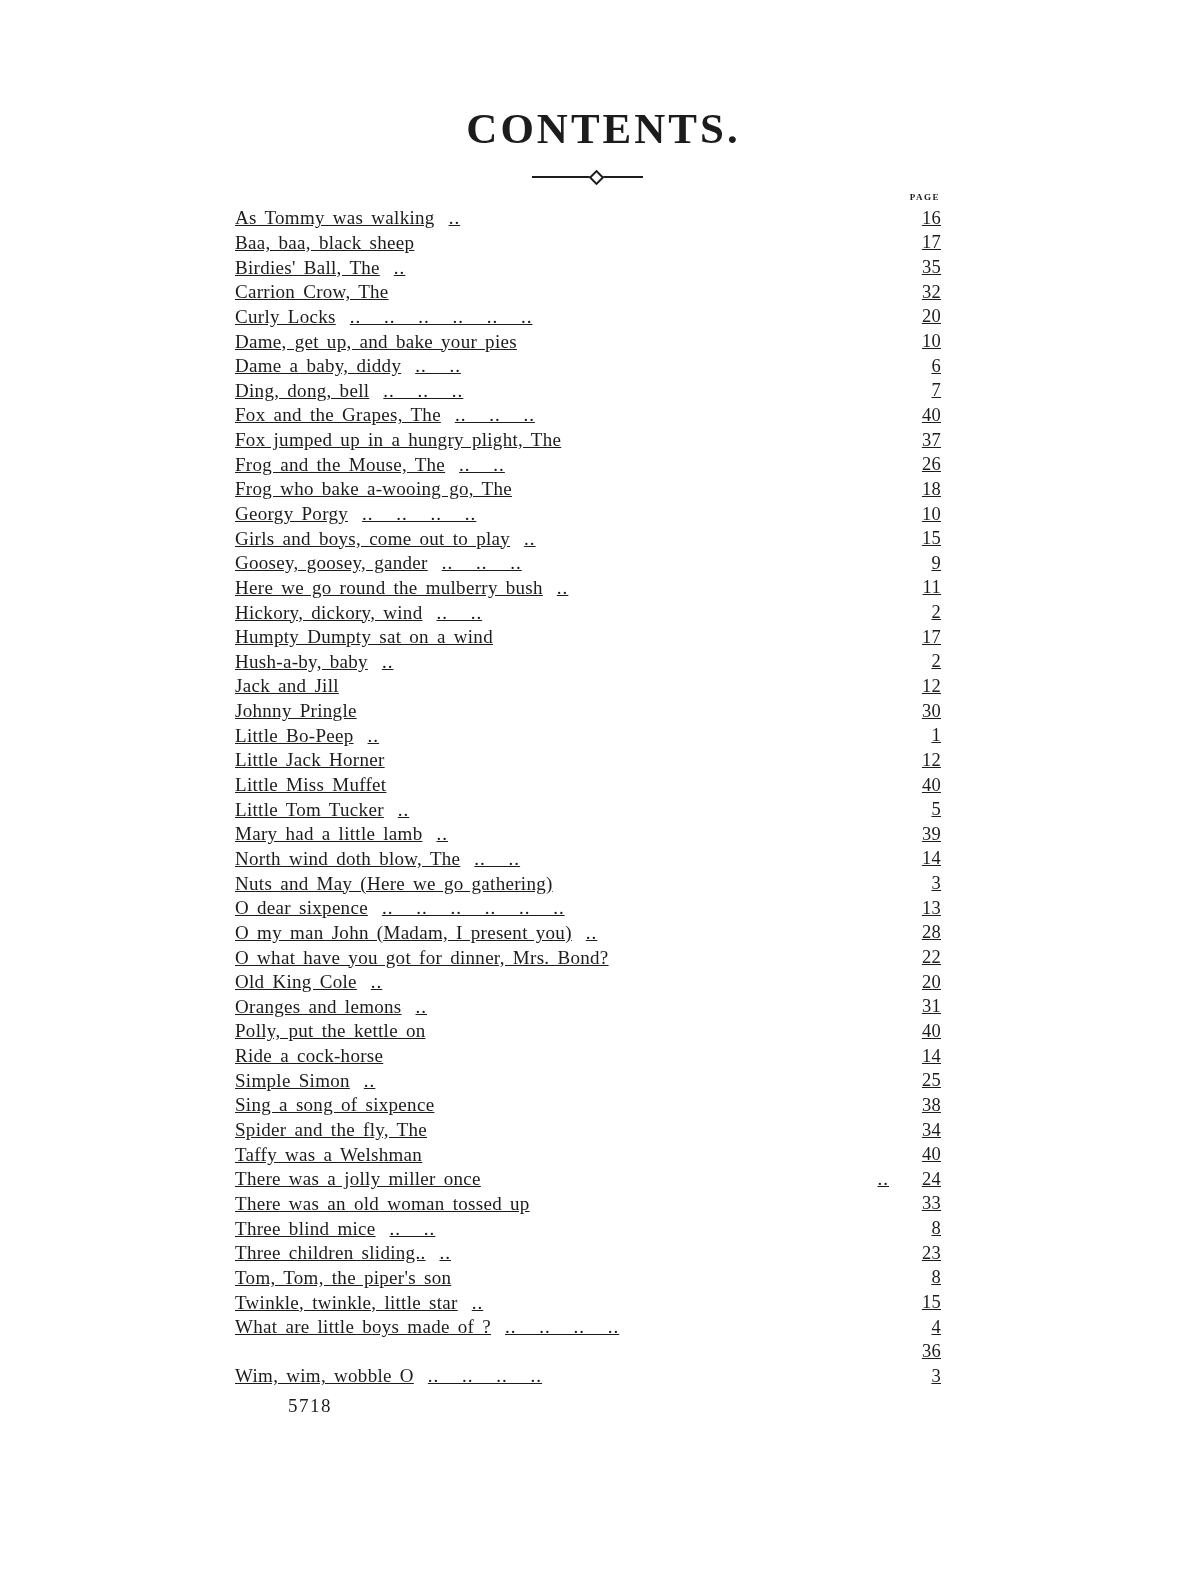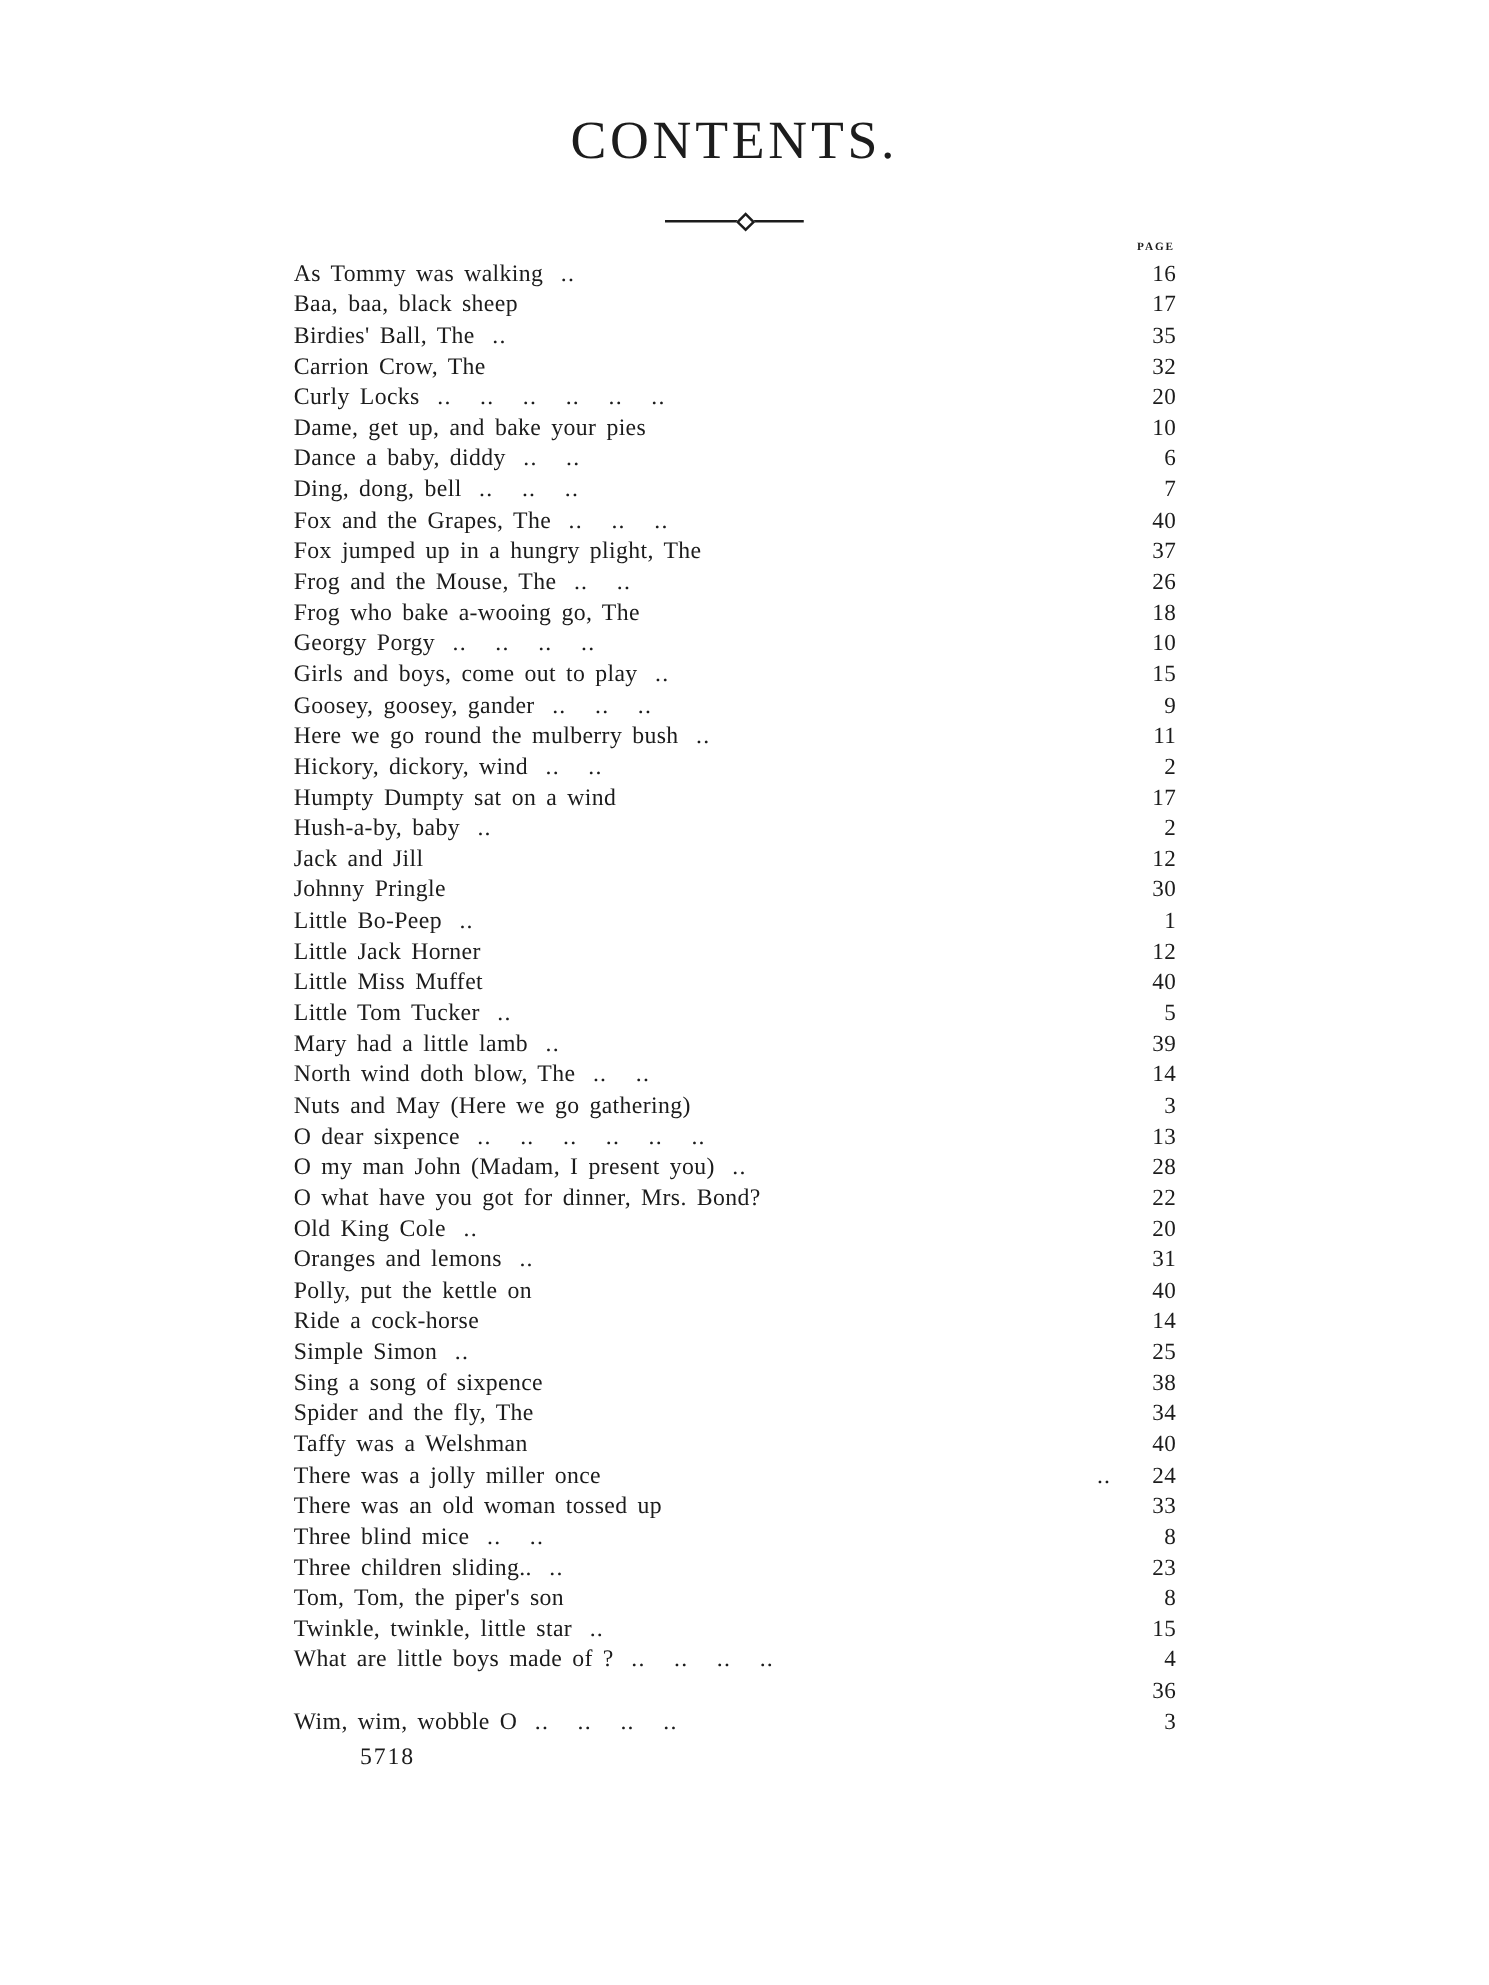--- a/index.html
+++ b/index.html
@@ -14,24 +14,24 @@
     background: #ffffff;
     font-family: "Liberation Serif", "DejaVu Serif", serif;
     color: #1c1c1c;
     overflow: hidden;
   }
   .title {
     position: absolute;
     top: 88px;
     left: 235px;
     width: 705px;
-    margin: 0;
+    margin: 16px;
     text-align: center;
     font-size: 43px;
-    font-weight: normal;
+    font-weight: bold;
     letter-spacing: 3px;
   }
   .divider {
     position: absolute;
     top: 170px;
     left: 235px;
     width: 705px;
     height: 14px;
     display: flex;
     justify-content: center;
@@ -61,25 +61,26 @@
     font-family: Liberation Serif, serif;
   }
   .toc {
     position: absolute;
     top: 206px;
     left: 235px;
     right: 250px;
   }
   .row {
     display: flex;
-    align-items: flex-end;
+    align-items: center;
     height: 24.65px;
     font-size: 19px;
     letter-spacing: 0.3px;
     word-spacing: 3px;
+    text-decoration: underline;
   }
   .row .t {
     white-space: pre;
   }
   .row .l {
     margin-left: 14px;
     word-spacing: 17px;
     letter-spacing: 1px;
     white-space: pre;
   }
@@ -161,21 +162,21 @@
 
   <div class="row">
     <span class="t">Dame, get up, and bake your pies</span>
     <span class="l"></span>
     <span class="sp"></span>
     <span class="rd"></span>
     <span class="p">10</span>
   </div>
 
   <div class="row">
-    <span class="t">Dance a baby, diddy</span>
+    <span class="t">Dame a baby, diddy</span>
     <span class="l">.. ..</span>
     <span class="sp"></span>
     <span class="rd"></span>
     <span class="p">6</span>
   </div>
 
   <div class="row">
     <span class="t">Ding, dong, bell</span>
     <span class="l">.. .. ..</span>
     <span class="sp"></span>

